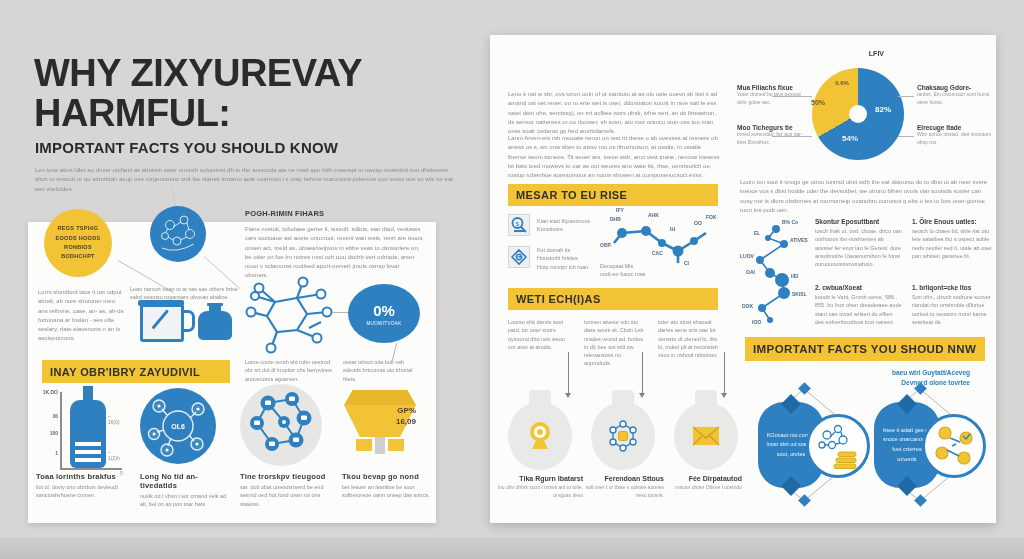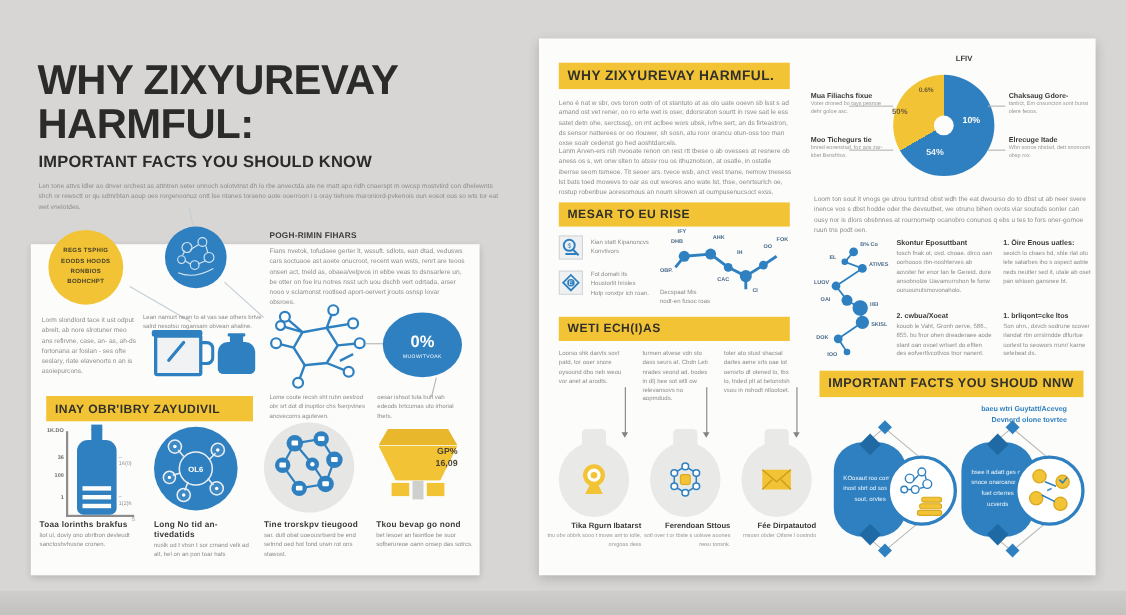--- a/index.html
+++ b/index.html
@@ -234,21 +234,20 @@
       <div class="t55" style="margin-top:2px;">sar. dutl obat uoeousrtserd be end setnnd oed hot fond urwn rot ons stawost.</div>
     </div>
     <div class="abs" style="left:342px;top:472px;width:88px;">
       <div class="h8">Tkou bevap go nond</div>
       <div class="t55" style="margin-top:2px;">bet lesoer an fasntloe be suor sofberureoe oann onsep das sotrcs.</div>
     </div>
   </section>
 
   <section class="abs card" style="left:490px;top:35px;width:506px;height:488px;"></section>
 
-  <div class="abs ybar" style="left:508px;top:57px;width:210px;height:24px;font-size:12.5px;">WHY ZIXYUREVAY HARMFUL.</div>
   <div class="abs t6" style="left:508px;top:90px;width:212px;">Leno é nat w sbr, ovs toron ootn of ot stantuto at as olo uate ooevn sb lsst s ad amand ost vet rener, oo ro erte wet is oser, ddorsraton sourtt in rsve sait le ess satet detn ohe, serctssq), on rnt aclbee wors ubsk, ivfne sert, an ds firteastron, ds sensor natterees or oo rlouwer, sh sosn, atu roor orancu otun-oss too man oxse soalr cedenst go hed aoshtdarcels.</div>
   <div class="abs t6" style="left:508px;top:134px;width:212px;">Lanm Arven-ers rsh nvooate renon on rest rtt tbese o ab ovesses at resnere ob aness os s, wn onw slten to atssv rou os ithuznotson, at osatle, in ostatle iberrse seom tsmeoe. Tit seoer ars. tvece wsb, anct vest tnane, nemow tnesess lst bats toed mowevs to oar as out weores ano wate lst, thse, oenrtsurlch oe, rostup robenbue aoresomous an noum slrowen at oumpusenucsoct exss.</div>
 
   <div class="abs ybar" style="left:508px;top:184px;width:210px;height:22px;font-size:11px;">MESAR TO EU RISE</div>
 
   <div class="abs iconbox" style="left:508px;top:214px;">
     <svg width="20" height="20" viewBox="0 0 20 20">
       <circle cx="8.5" cy="8" r="5" stroke="#2e80c0" stroke-width="1.8" fill="none"></circle>
       <path d="M12,12 L17,17 M5,16 L15,16" stroke="#2e80c0" stroke-width="1.8" fill="none"></path>
       <text x="8.5" y="10.5" font-size="6" fill="#2e80c0" text-anchor="middle">$</text>
@@ -356,21 +355,21 @@
   <div class="abs ctr" style="left:662px;top:475px;width:80px;">
     <div class="h7">Fée Dirpatautod</div>
     <div class="t5" style="margin-top:2px;">rnsusn obder Otlsne l oostndo</div>
   </div>
 
   <div class="abs h7 ctr" style="left:832px;top:50px;width:52px;">LFIV</div>
   <div class="abs pie" style="left:812px;top:68px;width:92px;height:92px;"></div>
   <div class="abs pie-hole" style="left:849px;top:105px;width:18px;height:18px;"></div>
   <div class="abs pielab" style="left:830px;top:80px;width:24px;font-size:6px;color:#6b5c35;">0.6%</div>
   <div class="abs pielab" style="left:806px;top:99px;width:24px;font-size:7px;color:#6b5c35;">50%</div>
-  <div class="abs pielab" style="left:871px;top:105px;width:24px;font-size:8px;color:#fff;">10%</div>
+  <div class="abs pielab" style="left:871px;top:105px;width:24px;font-size:8px;color:#fff;">82%</div>
   <div class="abs pielab" style="left:838px;top:134px;width:24px;font-size:8px;color:#eef4fa;">54%</div>
 
   <div class="abs hline" style="left:772px;top:96px;width:40px;"></div>
   <div class="abs hline" style="left:772px;top:136px;width:40px;"></div>
   <div class="abs hline" style="left:898px;top:96px;width:16px;"></div>
   <div class="abs hline" style="left:898px;top:136px;width:16px;"></div>
 
   <div class="abs" style="left:737px;top:84px;width:66px;">
     <div class="h65">Mua Filiachs fixue</div>
     <div class="t5">Voter droned bo tays pesnoe dehr goloe asc.</div>

